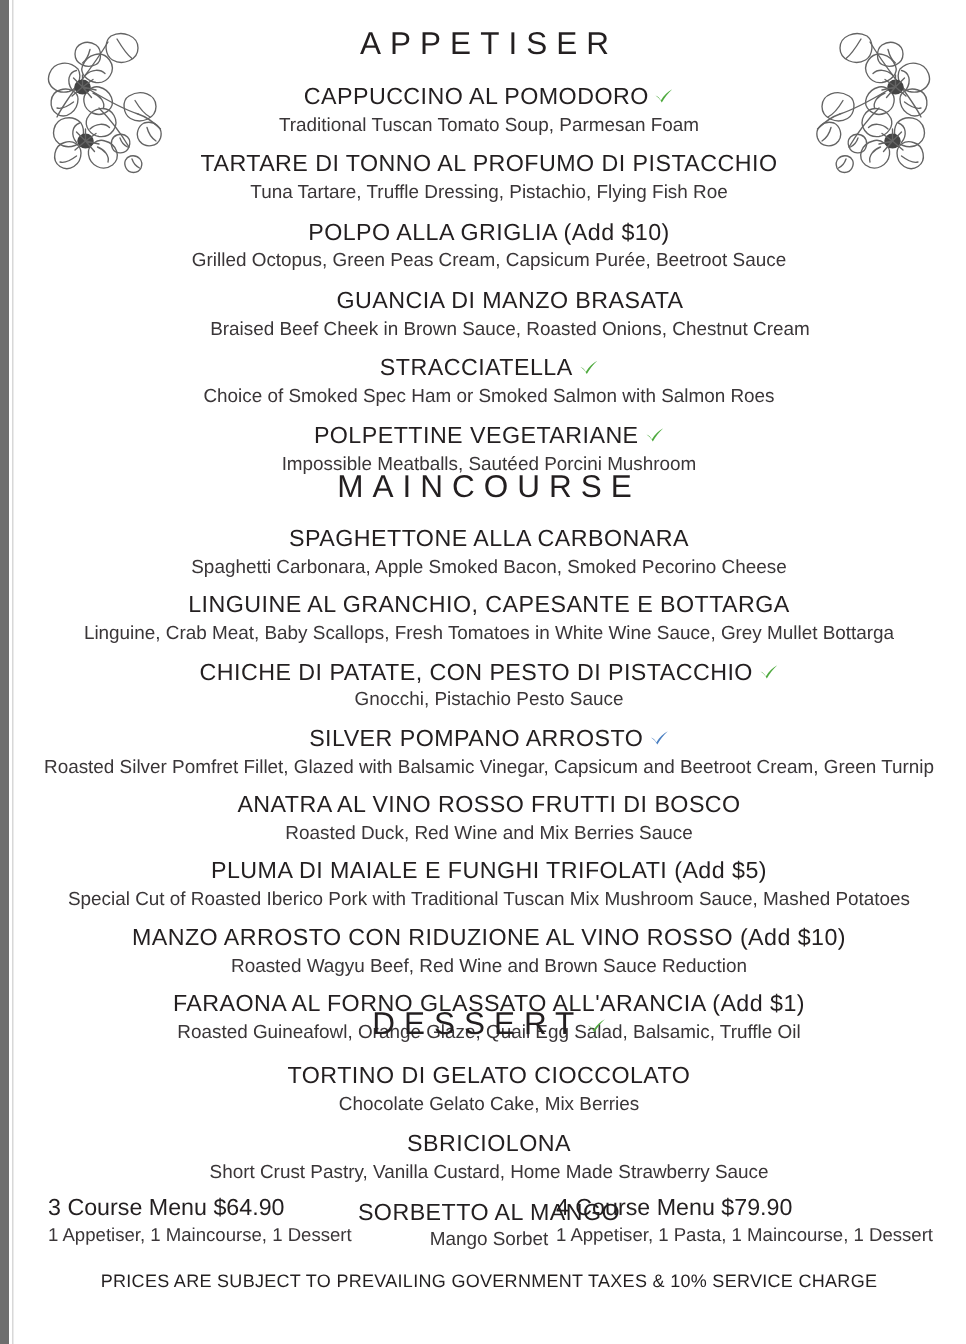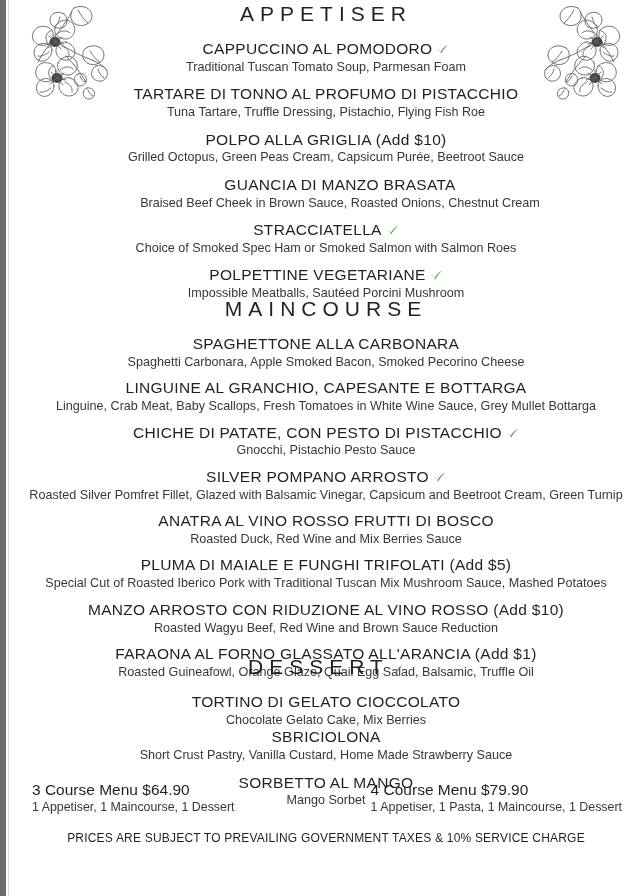--- a/index.html
+++ b/index.html
@@ -34,21 +34,21 @@
   #left-gutter-edge {
     position: absolute;
     left: 8px; top: 0;
     width: 1px; height: 896px;
     background: #d8d8d8;
     z-index: 5;
   }
 
   #menu-page {
     position: absolute;
-    left: 8px; top: 0;
+    left: 8px; top: 16px;
     width: 636px;
     height: 848px;
     background: #ffffff;
   }
 
   
   .floral {
     position: absolute;
     top: 0;
     width: 108px;
@@ -319,21 +319,21 @@
       </div>
       <div style="position: absolute; left: 0px; right: 0px; top: 655px;">
         <div class="section-heading" style="font-size: 21px;"><span class="head-text">DESSERT</span><span class="mark" style="margin-left: 2px;"><svg viewBox="0 0 16 14" xmlns="http://www.w3.org/2000/svg">
               <path d="M1.2 6.6 C3.2 7.2, 4.6 8.6, 5.6 10.6 C8.2 6.4, 11.4 3.2, 15 1.4 C11.6 4.6, 8.6 8.2, 6.4 12.4 C5.2 10.0, 3.4 8.0, 1.2 6.6 Z" fill="#4faa3f"></path>
             </svg></span></div>
         <div style="margin-top: 14px;">
           <div class="dish">
             <div class="dish-name"><span>TORTINO DI GELATO CIOCCOLATO</span></div>
             <div class="dish-desc">Chocolate Gelato Cake, Mix Berries</div>
           </div>
-          <div class="dish" style="">
+          <div class="dish" style="margin-top: 10px;">
             <div class="dish-name"><span>SBRICIOLONA</span></div>
             <div class="dish-desc">Short Crust Pastry, Vanilla Custard, Home Made Strawberry Sauce</div>
           </div>
           <div class="dish" style="margin-top: 10px;">
             <div class="dish-name"><span>SORBETTO AL MANGO</span></div>
             <div class="dish-desc">Mango Sorbet</div>
           </div>
         </div>
       </div>
     </div>

